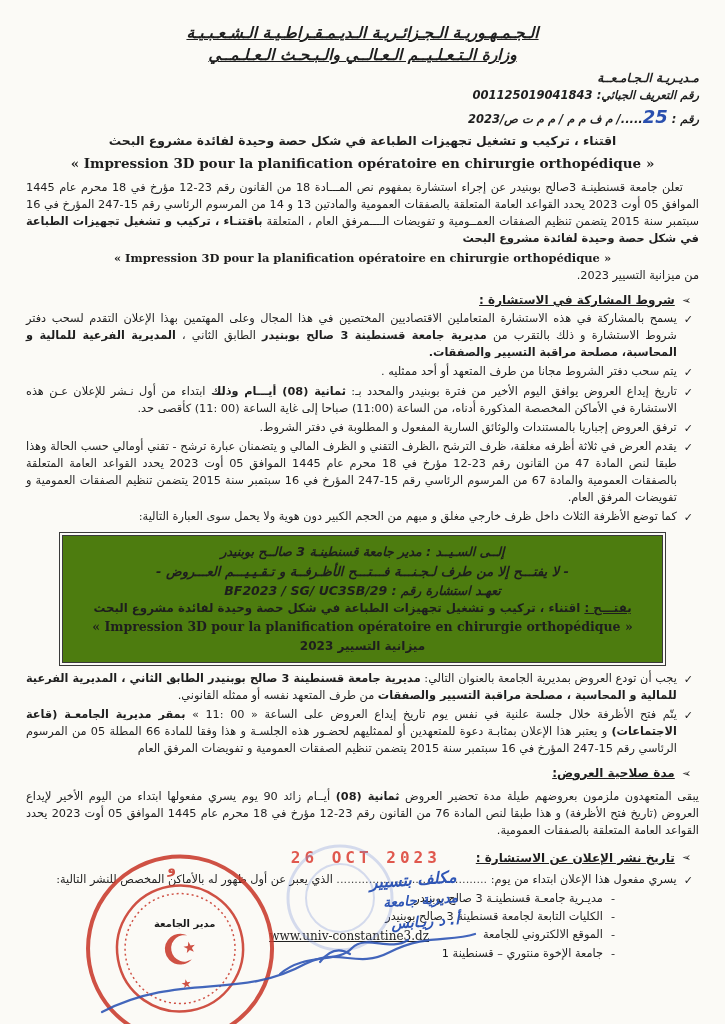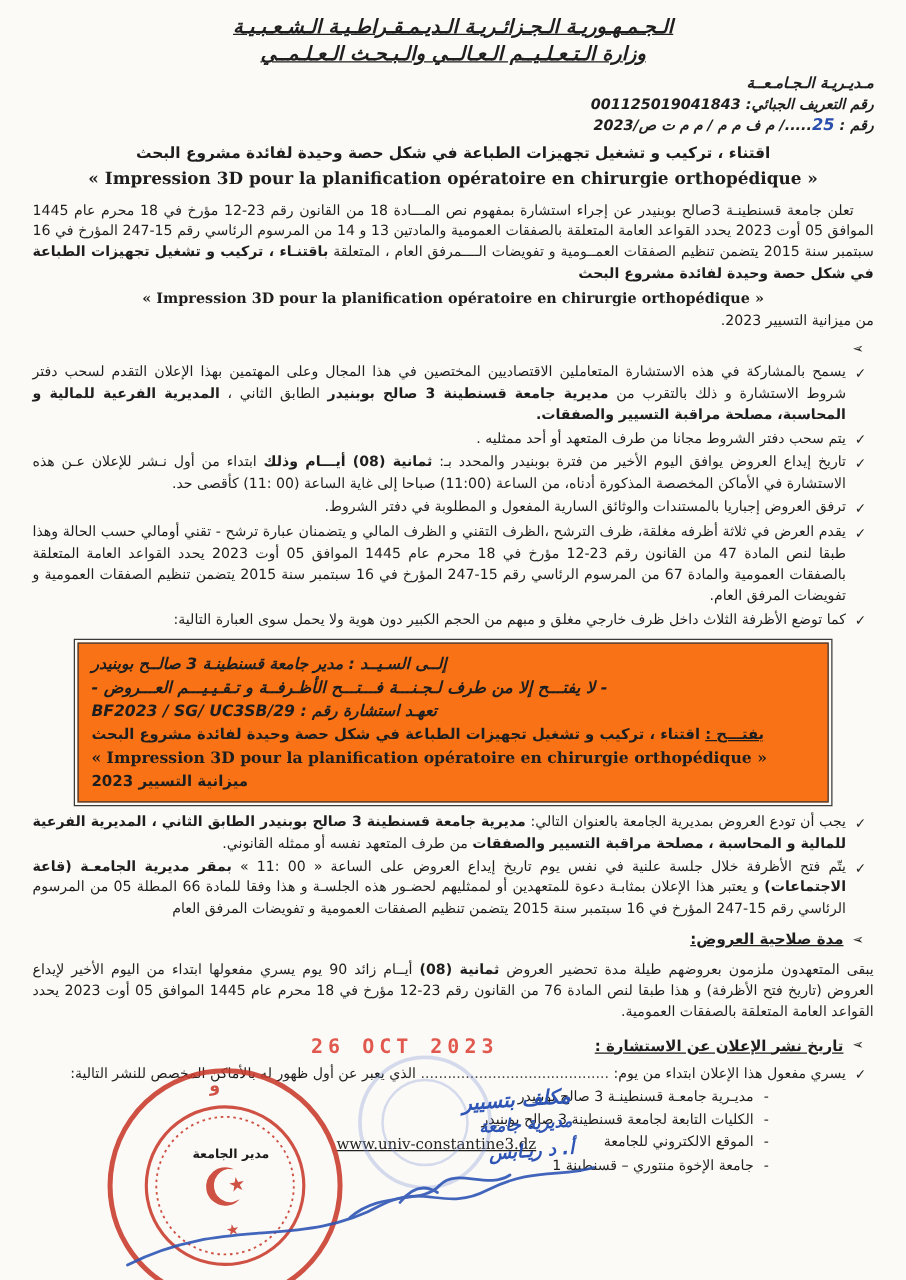--- a/index.html
+++ b/index.html
@@ -2,64 +2,64 @@
 <html lang="ar" dir="rtl"><head>
 <meta charset="utf-8">
 <style>
   html,body{margin:0;padding:0;}
   body{
     width:725px;height:1024px;position:relative;overflow:hidden;
     background:#fbfaf6;color:#1e1e1e;
     font-family:"DejaVu Sans",sans-serif;
     font-size:11.3px;line-height:1.5;
   }
-  .page{position:relative;width:100%;height:100%;padding:10px 26px 0 26px;box-sizing:border-box;}
+  .page{position:relative;width:100%;height:100%;padding:22px 26px 0 26px;box-sizing:border-box;}
   .b{font-weight:bold;}
   .u{text-decoration:underline;}
   
   .hdr-center{text-align:center;font-weight:bold;font-style:italic;}
   .hdr-line{font-size:15.5px;letter-spacing:1.5px;text-decoration:underline;line-height:1.45;}
   .org-block{text-align:right;margin-top:3px;font-weight:bold;line-height:1.45;}
   .org-line{font-size:12px;font-style:italic;}
   .org-line.small{font-size:11.5px;}
-  .hand-inline{color:#2a4fae;font-weight:bold;font-style:italic;font-size:13px;font-family:"DejaVu Sans",sans-serif;}
+  .hand-inline{color:#2a4fae;font-weight:bold;font-style:italic;font-size:18px;font-family:"DejaVu Sans",sans-serif;}
   
   .title1{text-align:center;font-weight:bold;font-style:italic;font-size:16px;margin-top:8px;}
   .title2{text-align:center;font-weight:bold;font-size:12.3px;margin-top:2px;}
   .title3{text-align:center;font-weight:bold;font-size:13.5px;font-family:"DejaVu Serif",serif;direction:ltr;margin-top:2px;}
   
   .para{text-align:justify;direction:rtl;margin-top:7px;}
   .para.indent{text-indent:16px;}
   .center-fr{direction:ltr;text-align:center;font-weight:bold;font-size:11.5px;font-family:"DejaVu Serif",serif;margin-top:2px;}
   .line-right{text-align:right;margin-top:1px;}
   
   .section-h{display:flex;align-items:baseline;gap:7px;margin:6px 8px 2px 0;}
   .arrow-ic{display:inline-block;transform:scaleX(-1);font-size:11px;color:#222;}
   .section-title{font-weight:bold;text-decoration:underline;font-size:12px;}
   
   .bullets{margin-top:2px;}
   .bullet-row{display:flex;gap:7px;margin:2px 6px 2px 0;}
   .check-ic{flex:0 0 auto;font-size:11px;line-height:1.6;color:#222;}
   .bullet-text{flex:1;text-align:justify;}
   
   .env-box{
-    width:86%;margin:9px auto 8px auto;text-align:left;
+    width:86%;margin:9px auto 8px auto;text-align:center;
     border:1px solid #3a3a3a;outline:1px solid #3a3a3a;outline-offset:2.5px;
-    padding:7px 10px;background:#f97316;
+    padding:7px 10px;background:#4d7c0f;
   }
   .env-l1{font-weight:bold;font-style:italic;font-size:12.5px;}
   .env-l2{font-weight:bold;font-style:italic;font-size:13px;letter-spacing:.5px;}
   .env-l3{font-weight:bold;font-style:italic;font-size:12.5px;}
   .env-l4{font-weight:bold;font-size:11.8px;}
   .env-l5{direction:ltr;font-weight:bold;font-size:12.5px;font-family:"DejaVu Serif",serif;}
   .env-l6{font-weight:bold;font-size:12px;}
   
   .date-stamp{
     color:#e0584e;font-family:"DejaVu Sans Mono",monospace;font-weight:bold;
-    font-size:16px;letter-spacing:4px;direction:ltr;margin-right:70px;white-space:nowrap;
+    font-size:16px;letter-spacing:4px;direction:ltr;margin-right:28px;white-space:nowrap;
   }
   .pub-row{display:flex;align-items:center;}
   .dots{letter-spacing:1px;color:#444;}
   .places{margin:1px 84px 0 0;}
   .place-row{display:flex;gap:8px;margin:1px 0;}
   .dash-ic{flex:0 0 auto;}
   .place-text{white-space:nowrap;}
   .site-link{direction:ltr;display:inline-block;margin-right:46px;text-decoration:underline;font-family:"DejaVu Serif",serif;font-size:12px;color:#222;}
   
   .overlay{position:absolute;left:50px;top:842px;width:480px;height:182px;pointer-events:none;}
@@ -92,20 +92,21 @@
 
   <div class="title2">اقتناء ، تركيب و تشغيل تجهيزات الطباعة في شكل حصة وحيدة لفائدة مشروع البحث</div>
   <div class="title3">« Impression 3D pour la planification opératoire en chirurgie orthopédique »</div>
 
   <div class="para indent"><span>تعلن جامعة قسنطينـة 3صالح بوبنيدر عن إجراء استشارة بمفهوم نص المـــادة 18 من القانون رقم 23-12 مؤرخ في 18 محرم عام 1445 الموافق 05 أوت 2023 يحدد القواعد العامة المتعلقة بالصفقات العمومية  والمادتين  13 و 14 من المرسوم الرئاسي رقم 15-247 المؤرخ في 16 سبتمبر سنة 2015 يتضمن تنظيم الصفقات العمــومية و تفويضات الــــمرفق العام ، المتعلقة </span><span class="b">باقتنـاء ، تركيب و تشغيل تجهيزات الطباعة في شكل حصة وحيدة لفائدة مشروع البحث</span></div>
   <div class="center-fr">« Impression 3D pour la planification opératoire en chirurgie orthopédique »</div>
   <div class="line-right">من ميزانية التسيير 2023.</div>
 
   <div class="section-h">
     <span class="arrow-ic">➢</span>
+    <span class="section-title">شروط المشاركة في الاستشارة :</span>
   </div>
   <div class="bullets" id="bullets1">
   <div class="bullet-row">
     <span class="check-ic">✓</span>
     <span class="bullet-text"><span>يسمح بالمشاركة في هذه الاستشارة المتعاملين الاقتصاديين المختصين في هذا المجال وعلى المهتمين بهذا الإعلان التقدم لسحب دفتر شروط الاستشارة و ذلك بالتقرب من </span><span class="b">مديرية جامعة قسنطينة 3 صالح  بوبنيدر</span><span> الطابق الثاني ، </span><span class="b">المديرية الفرعية للمالية  و المحاسبة، مصلحة مراقبة التسيير والصفقات.</span></span>
   </div>
 
   <div class="bullet-row">
     <span class="check-ic">✓</span>
     <span class="bullet-text"><span>يتم سحب دفتر الشروط مجانا  من طرف المتعهد أو أحد ممثليه .</span></span>

